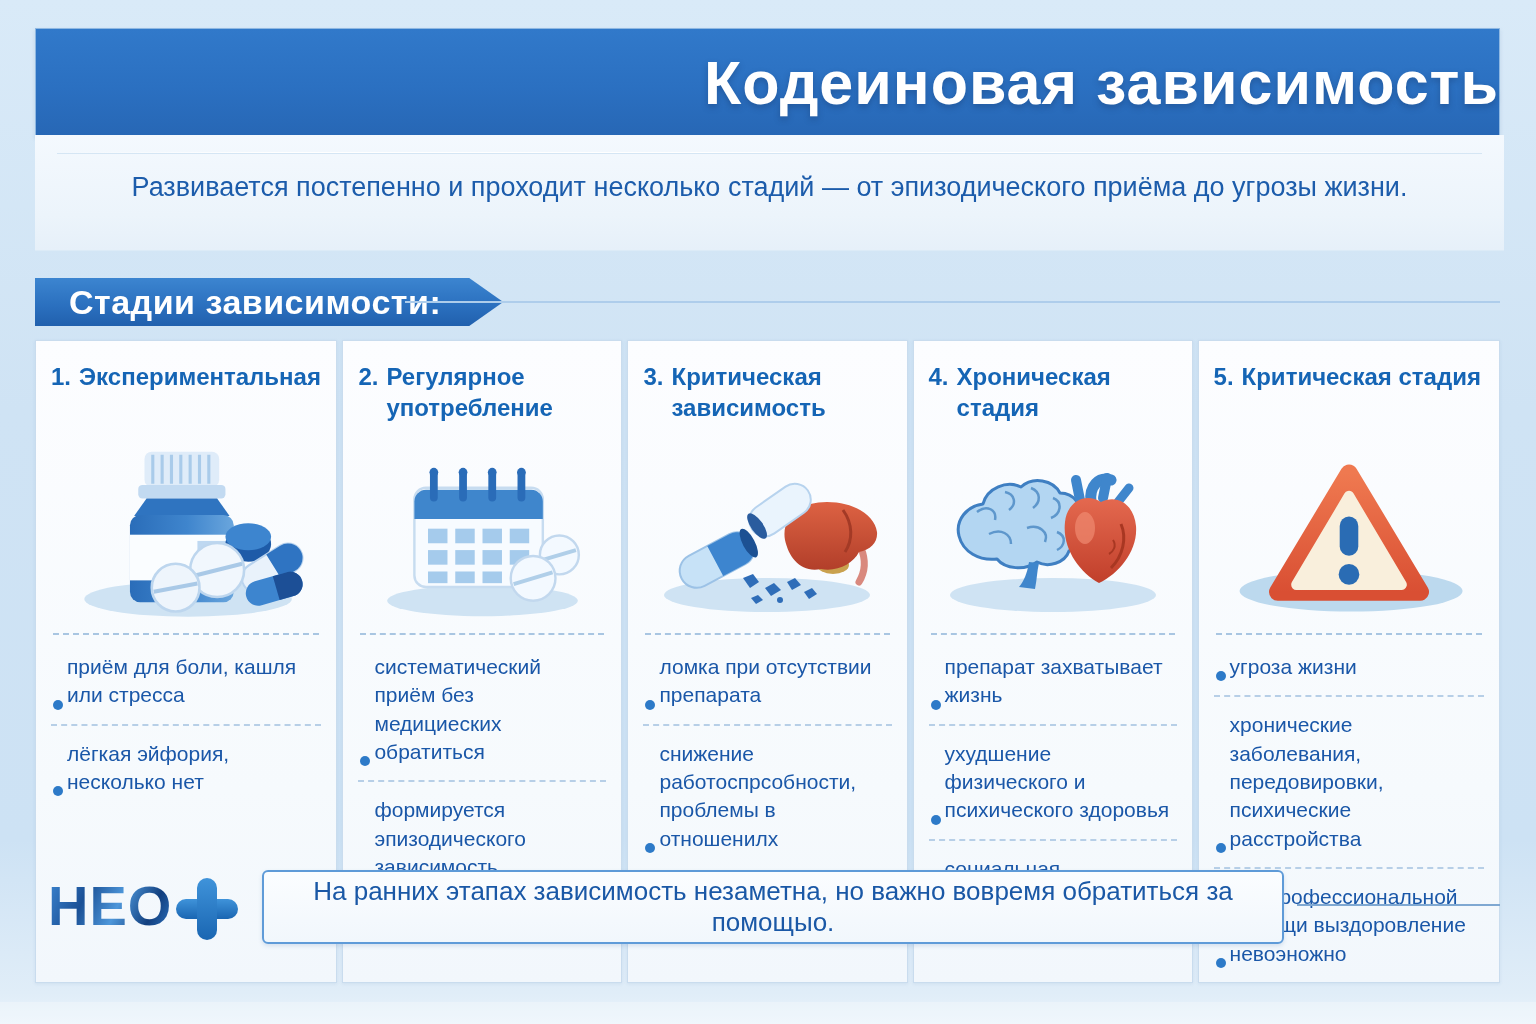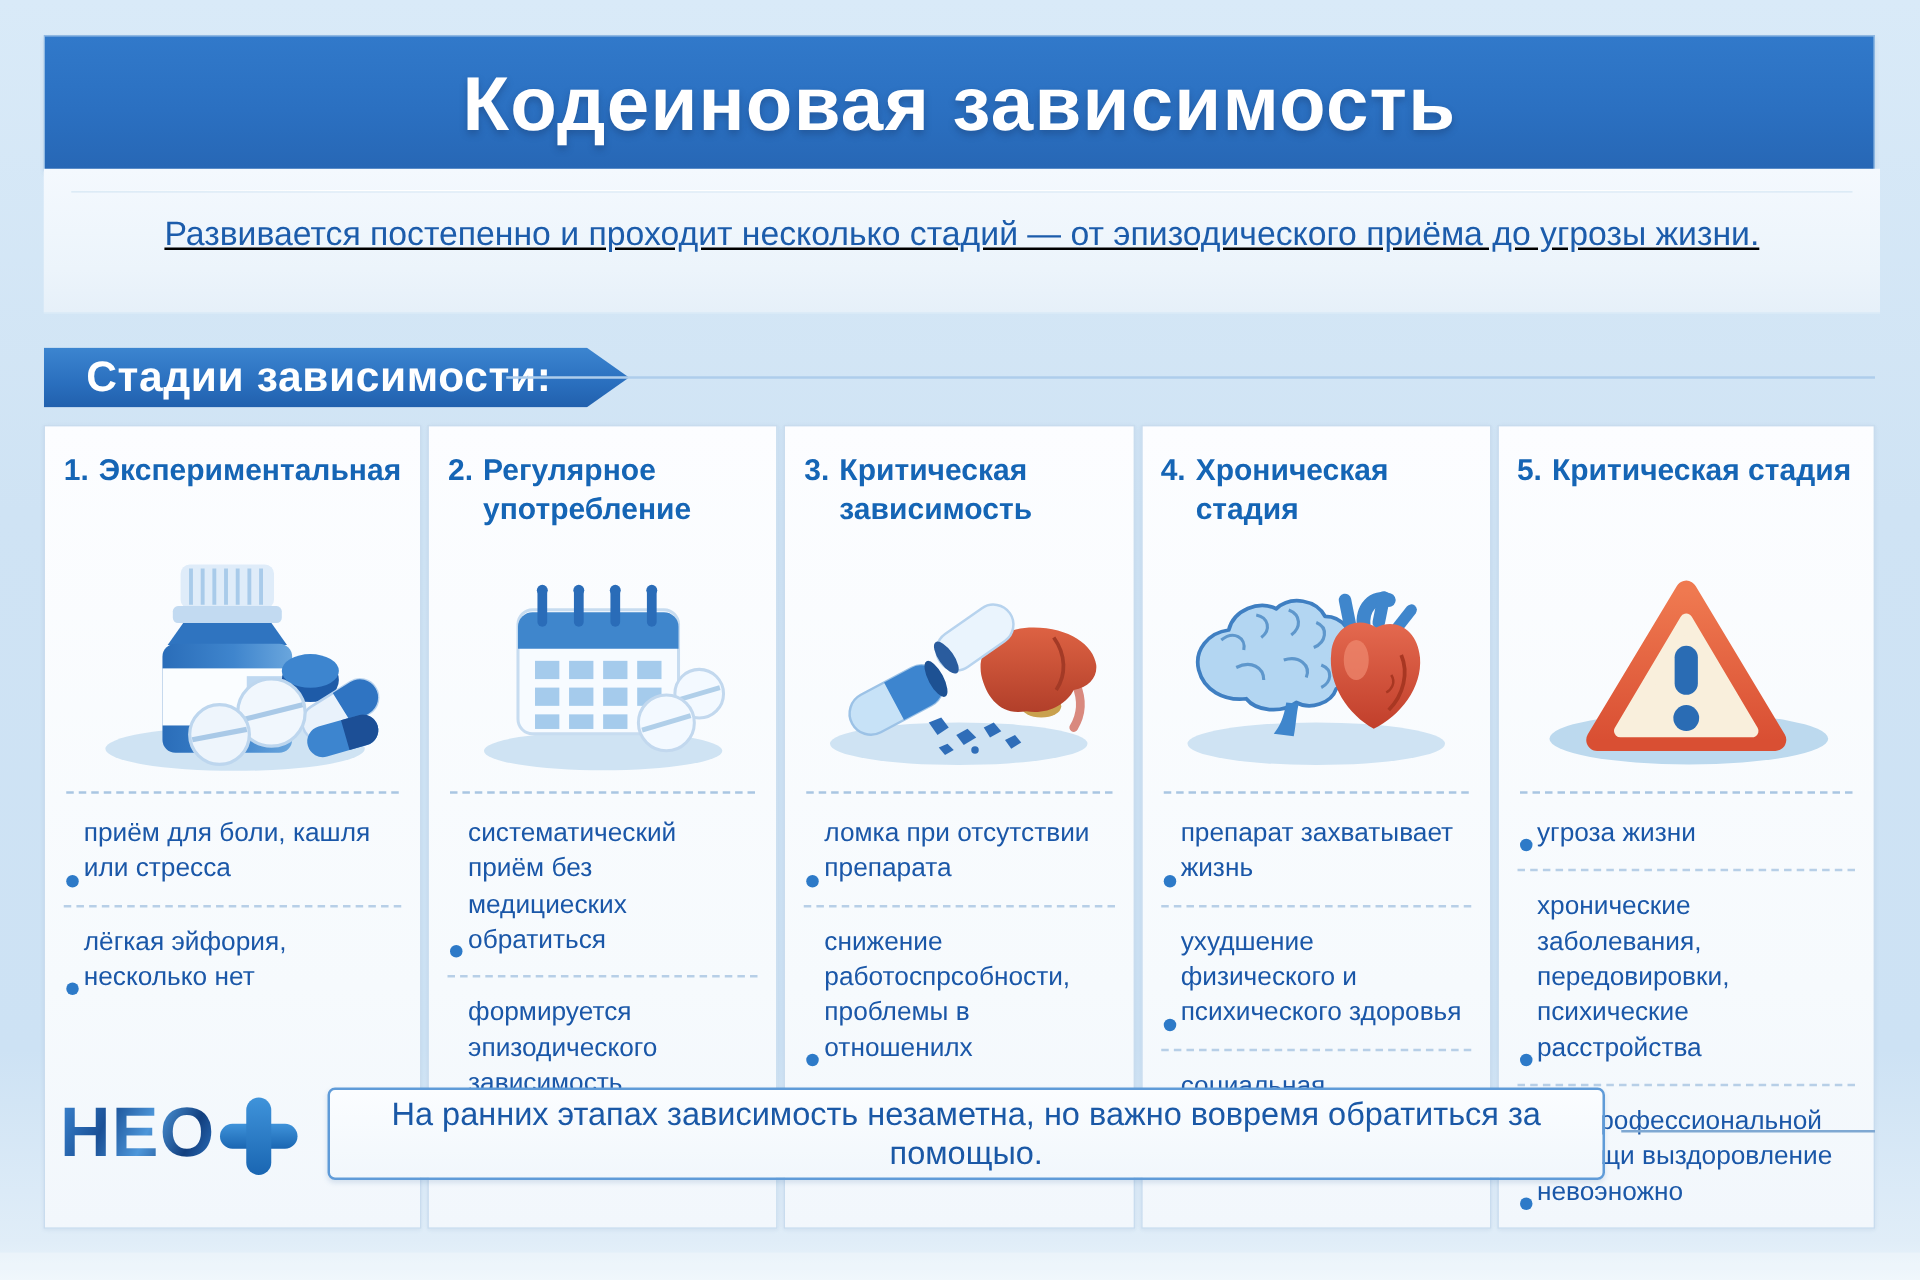--- a/index.html
+++ b/index.html
@@ -11,33 +11,32 @@
   }
   .poster{
     position:relative;width:1536px;height:1024px;
     background:linear-gradient(180deg,#d9eaf8 0%,#cfe3f4 40%,#cde2f4 82%,#e0edf8 97%,#eaf4fb 100%);
   }
   
   .header{
     position:absolute;left:35px;right:36px;top:28px;height:107px;
     background:linear-gradient(180deg,#3179ca 0%,#2b70c1 55%,#2767b5 100%);
     border:1px solid #8fb8e2;
-    display:flex;align-items:center;justify-content:center;
+    display:flex;align-items:center;justify-content:flex-end;
     box-shadow:0 2px 4px rgba(60,100,150,.15);
   }
   .header h1{
     margin:0;color:#ffffff;font-size:61px;font-weight:700;letter-spacing:1px;
     text-shadow:0 3px 6px rgba(20,50,95,.35);
   }
   
   .intro{
     position:absolute;left:35px;right:32px;top:135px;height:115px;
     background:linear-gradient(180deg,#f4f9fe 0%,#ecf4fb 70%,#e6f0f9 100%);
     border-bottom:1px solid #dcebf7;
-    text-decoration:underline;
   }
   .intro::before{
     content:"";position:absolute;left:22px;right:22px;top:17px;height:1px;
     background:linear-gradient(90deg,rgba(255,255,255,0),#ffffff 15%,#ffffff 85%,rgba(255,255,255,0));
     box-shadow:0 1px 0 #d5e6f4;
   }
   .intro p{
     margin:0;padding:32px 60px 0;
     text-align:center;color:#1c5cab;font-size:27px;line-height:1.55;font-weight:500;
   }

